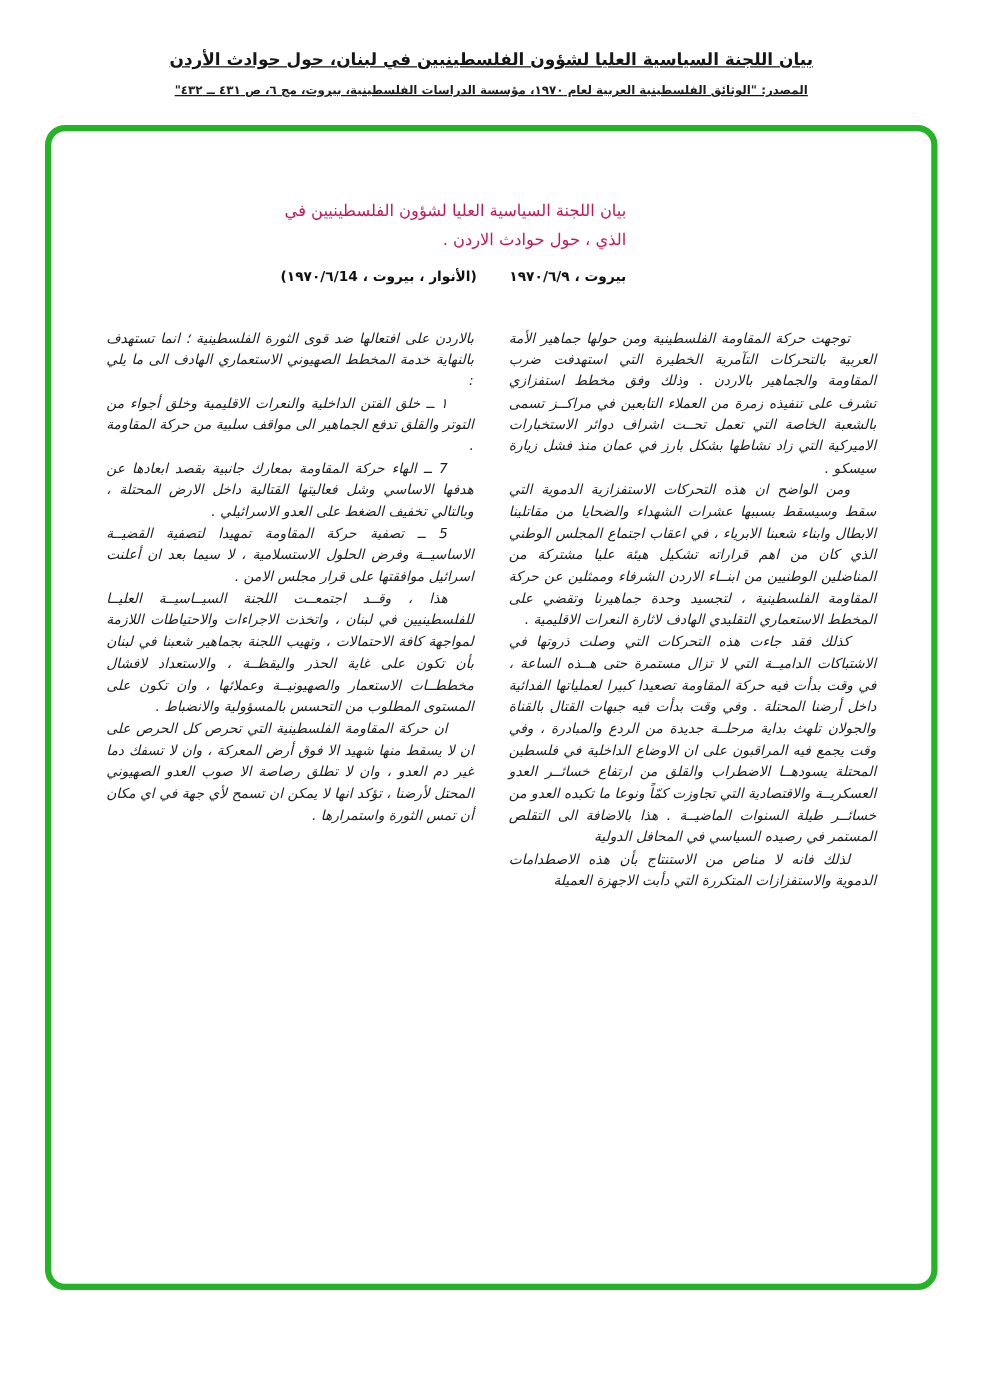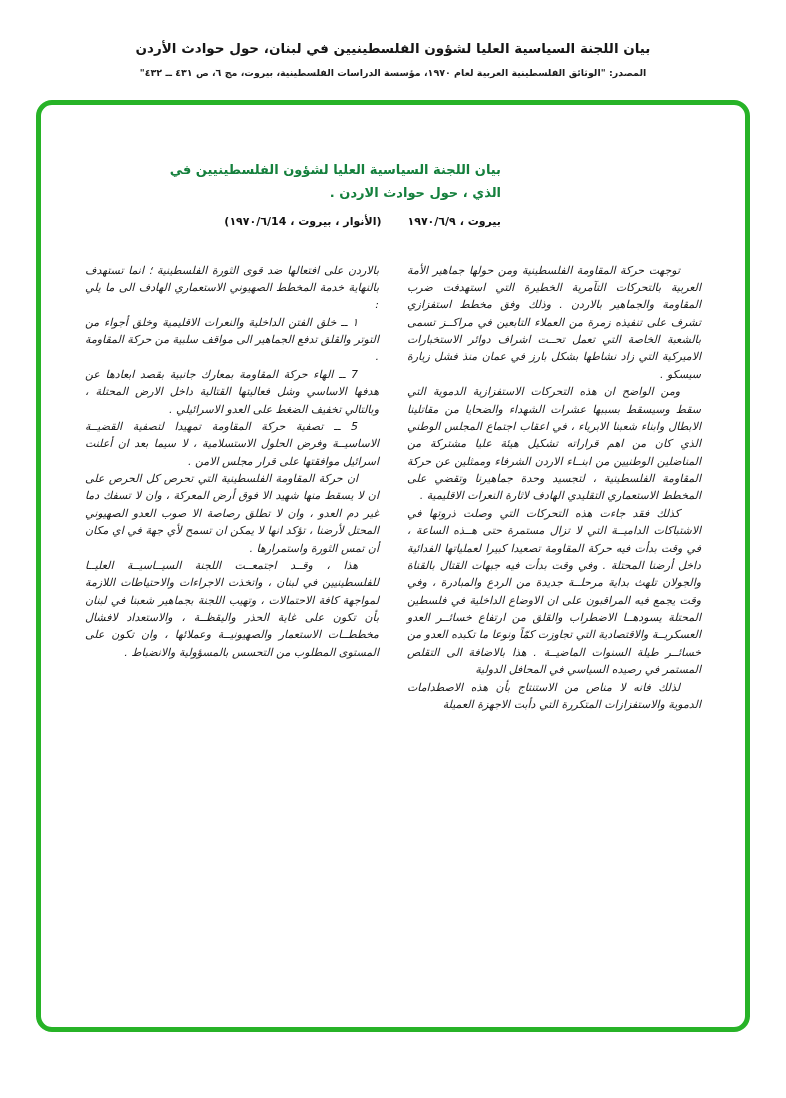--- a/index.html
+++ b/index.html
@@ -12,20 +12,21 @@
   body {
     width: 786px;
     height: 1098px;
     overflow: hidden;
     color: #161616;
   }
   
   .page-header {
     padding-top: 40px;
     text-align: center;
+    text-decoration: underline;
   }
   .page-header .hdr-title {
     font-size: 13.5px;
     font-weight: bold;
     margin: 0;
     letter-spacing: 0;
   }
   .page-header .hdr-source {
     font-size: 9.5px;
     font-weight: bold;
@@ -46,24 +47,24 @@
   }
   
   .doc-title-block {
     margin: 4px 200px 0 0;
     width: max-content;
     max-width: 420px;
     text-align: right;
   }
   .doc-title-line {
     font-size: 13px;
-    font-weight: bold;
+    font-weight: normal;
     line-height: 1.75;
     margin: 0;
-    color: #15803d;
+    color: #be185d;
   }
   .doc-dateline {
     display: flex;
     gap: 26px;
     margin-top: 10px;
     font-size: 11px;
     font-weight: bold;
     white-space: nowrap;
     color: #111;
   }
@@ -115,18 +116,18 @@
       <p>ومن الواضح ان هذه التحركات الاستفزازية الدموية التي سقط وسيسقط بسببها عشرات الشهداء والضحايا من مقاتلينا الابطال وابناء شعبنا الابرياء ، في اعقاب اجتماع المجلس الوطني الذي كان من اهم قراراته تشكيل هيئة عليا مشتركة من المناضلين الوطنيين من ابنــاء الاردن الشرفاء وممثلين عن حركة المقاومة الفلسطينية ، لتجسيد وحدة جماهيرنا وتقضي على المخطط الاستعماري التقليدي الهادف لاثارة النعرات الاقليمية .</p>
       <p>كذلك فقد جاءت هذه التحركات التي وصلت ذروتها في الاشتباكات الداميــة التي لا تزال مستمرة حتى هــذه الساعة ، في وقت بدأت فيه حركة المقاومة تصعيدا كبيرا لعملياتها الفدائية داخل أرضنا المحتلة . وفي وقت بدأت فيه جبهات القتال بالقناة والجولان تلهث بداية مرحلــة جديدة من الردع والمبادرة ، وفي وقت يجمع فيه المراقبون على ان الاوضاع الداخلية في فلسطين المحتلة يسودهــا الاضطراب والقلق من ارتفاع خسائــر العدو العسكريــة والاقتصادية التي تجاوزت كمّاً ونوعا ما تكبده العدو من خسائــر طيلة السنوات الماضيــة . هذا بالاضافة الى التقلص المستمر في رصيده السياسي في المحافل الدولية</p>
       <p>لذلك فانه لا مناص من الاستنتاج بأن هذه الاصطدامات الدموية والاستفزازات المتكررة التي دأبت الاجهزة العميلة</p>
     </div>
 
     <div class="doc-col">
       <p class="no-indent">بالاردن على افتعالها ضد قوى الثورة الفلسطينية ؛ انما تستهدف بالنهاية خدمة المخطط الصهيوني الاستعماري الهادف الى ما يلي :</p>
       <p>١ ــ خلق الفتن الداخلية والنعرات الاقليمية وخلق أجواء من التوتر والقلق تدفع الجماهير الى مواقف سلبية من حركة المقاومة .</p>
       <p>7 ــ الهاء حركة المقاومة بمعارك جانبية بقصد ابعادها عن هدفها الاساسي وشل فعاليتها القتالية داخل الارض المحتلة ، وبالتالي تخفيف الضغط على العدو الاسرائيلي .</p>
       <p>5 ــ تصفية حركة المقاومة تمهيدا لتصفية القضيــة الاساسيــة وفرض الحلول الاستسلامية ، لا سيما بعد ان أعلنت اسرائيل موافقتها على قرار مجلس الامن .</p>
+      <p>هذا ، وقــد اجتمعــت اللجنة السيــاسيــة العليــا للفلسطينيين في لبنان ، واتخذت الاجراءات والاحتياطات اللازمة لمواجهة كافة الاحتمالات ، وتهيب اللجنة بجماهير شعبنا في لبنان بأن تكون على غاية الحذر واليقظــة ، والاستعداد لافشال مخططــات الاستعمار والصهيونيــة وعملائها ، وان تكون على المستوى المطلوب من التحسس بالمسؤولية والانضباط .</p>
       <p>ان حركة المقاومة الفلسطينية التي تحرص كل الحرص على ان لا يسقط منها شهيد الا فوق أرض المعركة ، وان لا تسفك دما غير دم العدو ، وان لا تطلق رصاصة الا صوب العدو الصهيوني المحتل لأرضنا ، تؤكد انها لا يمكن ان تسمح لأي جهة في اي مكان أن تمس الثورة واستمرارها .</p>
-      <p>هذا ، وقــد اجتمعــت اللجنة السيــاسيــة العليــا للفلسطينيين في لبنان ، واتخذت الاجراءات والاحتياطات اللازمة لمواجهة كافة الاحتمالات ، وتهيب اللجنة بجماهير شعبنا في لبنان بأن تكون على غاية الحذر واليقظــة ، والاستعداد لافشال مخططــات الاستعمار والصهيونيــة وعملائها ، وان تكون على المستوى المطلوب من التحسس بالمسؤولية والانضباط .</p>
     </div>
 
   </div>
 </div>
 
 </body></html>

